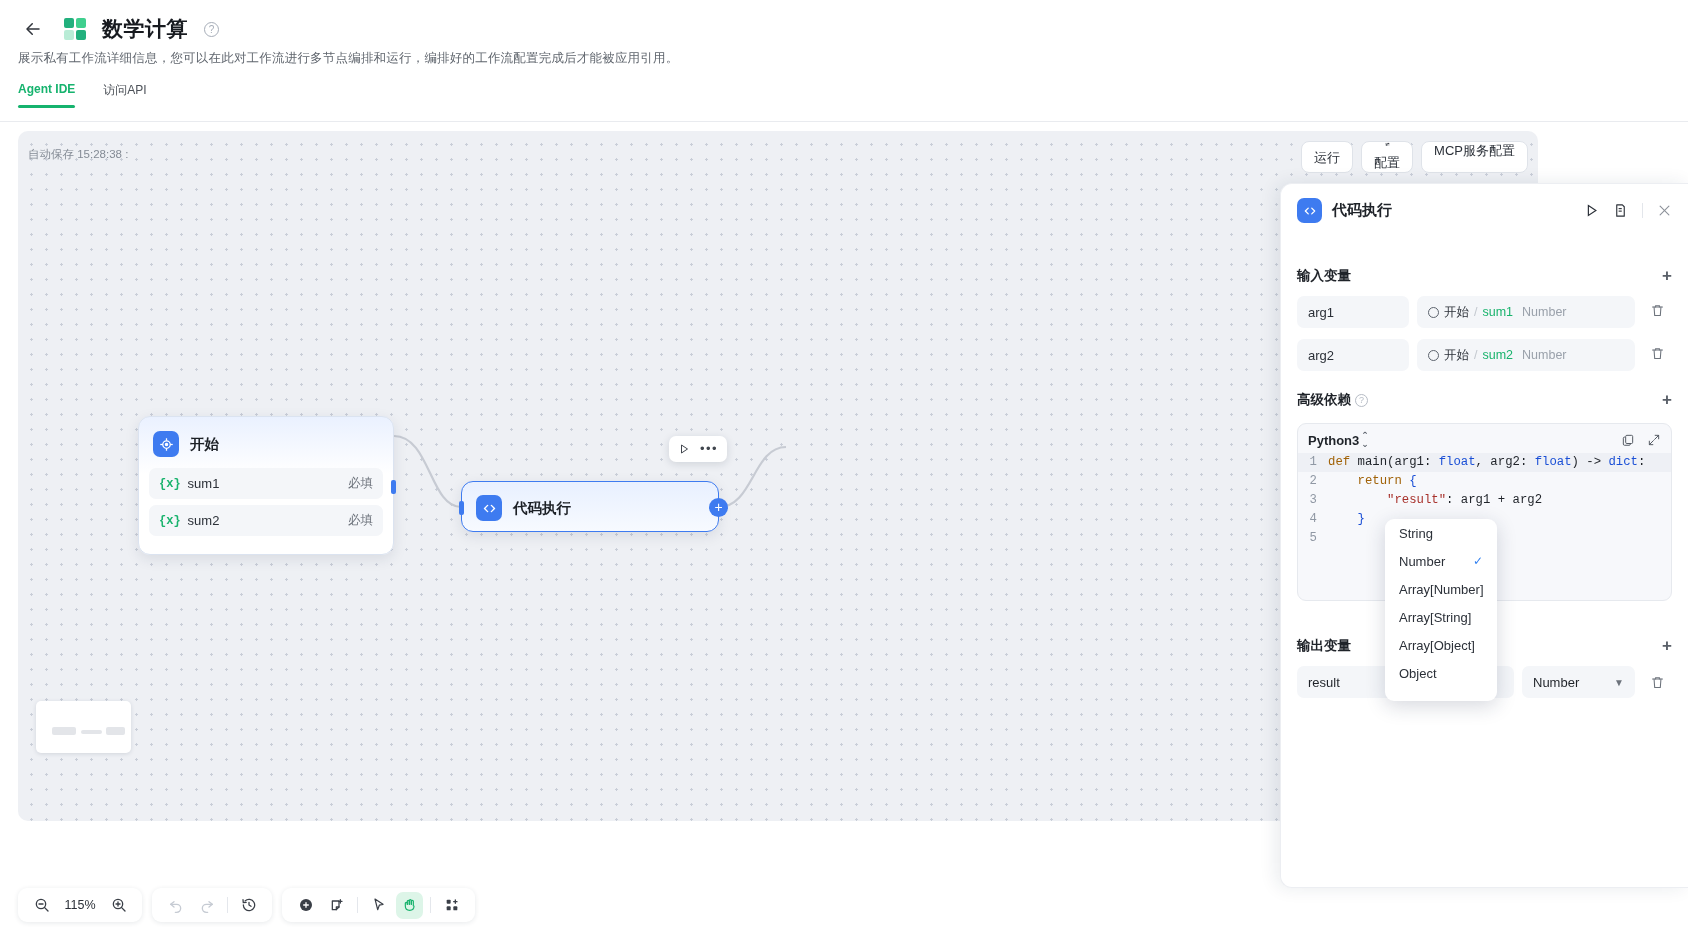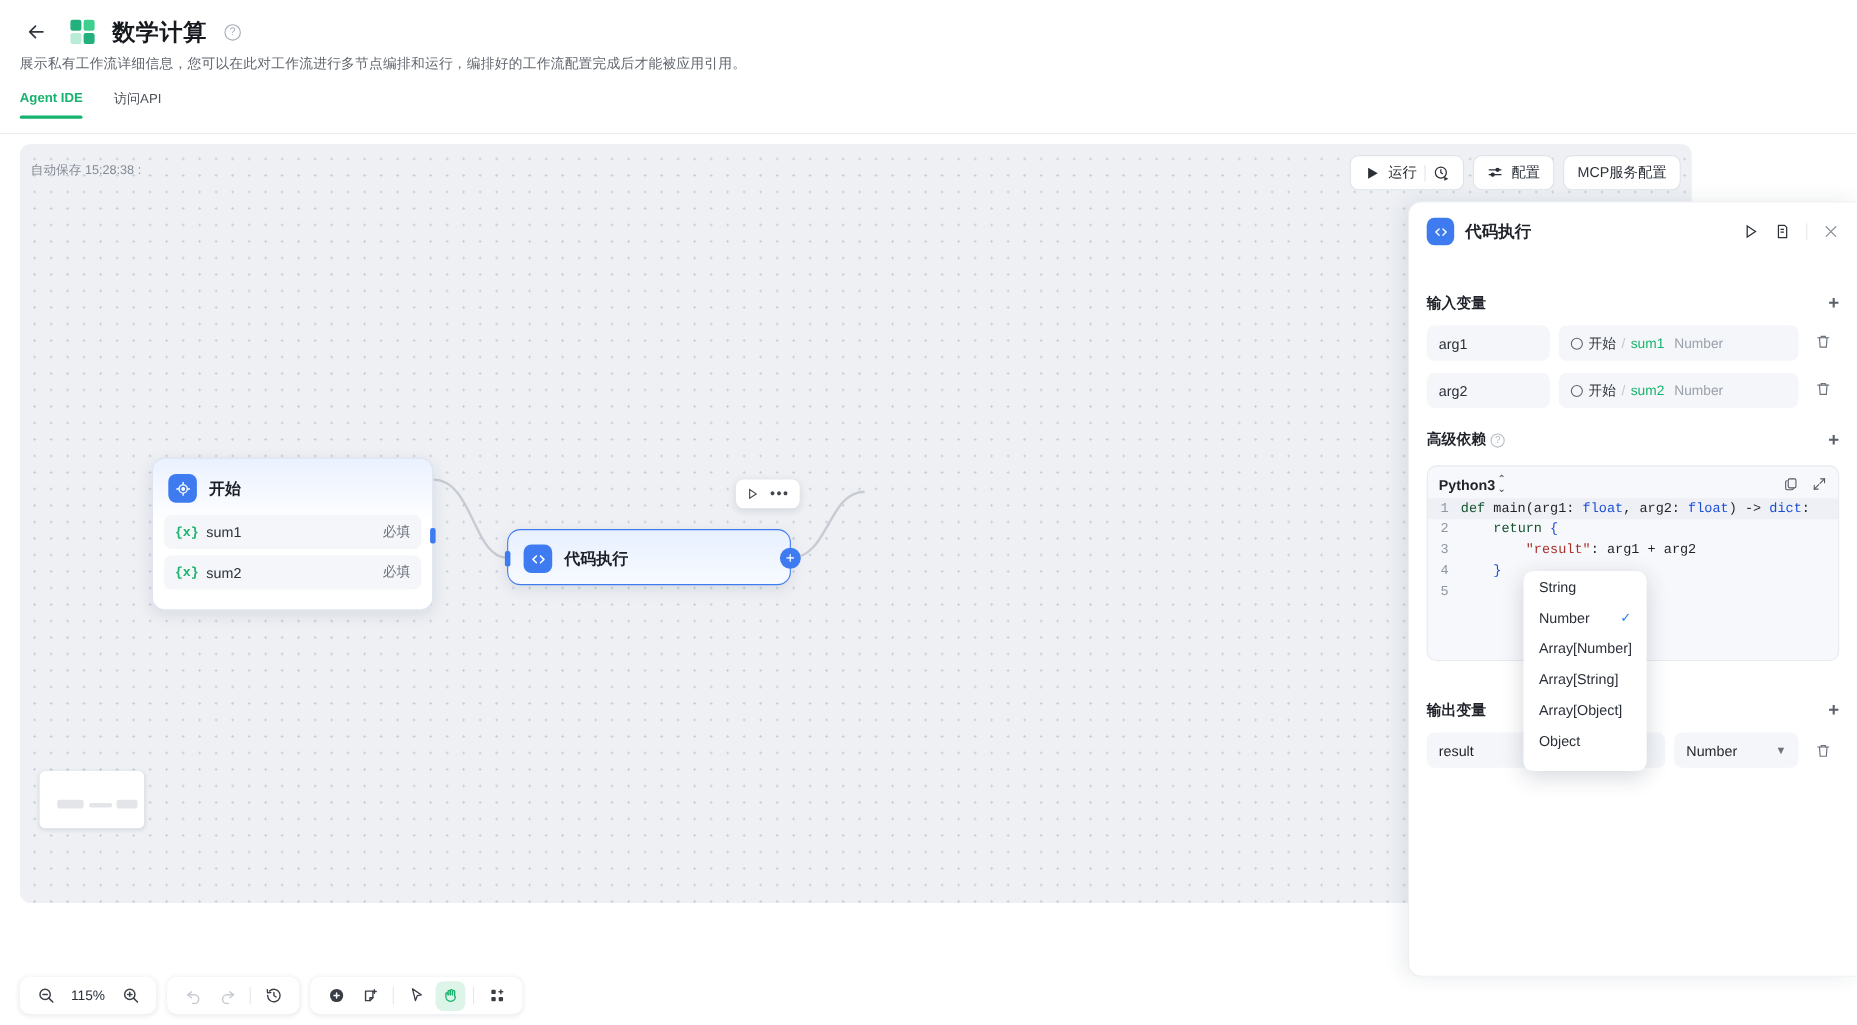--- a/index.html
+++ b/index.html
@@ -50,21 +50,21 @@
     background-image: radial-gradient(#c9ced8 1px, transparent 1.1px);
     background-size: 15px 15px; background-position: 6px 6px;
     overflow: hidden;
   }
   .autosave { position: absolute; left: 10px; top: 16px; font-size: 11.5px; color: #848b95; }
 
   .canvas-actions { position: absolute; right: 10px; top: 10px; display: flex; gap: 8px; align-items: center; }
   .cbtn {
     height: 32px; background: #fff; border: 1px solid #dfe3e9; border-radius: 8px;
     display: flex; align-items: center; gap: 7px; padding: 0 12px;
-    font-size: 13px; color: #2b3038; cursor: pointer; white-space: nowrap;
+    font-size: 13px; color: #2b3038; cursor: pointer; white-space: nowrap; flex-direction: column;
   }
   .cbtn .sep { width: 1px; height: 15px; background: #e2e6ec; }
   .cbtn svg { width: 15px; height: 15px; }
 
   
   .node { position: absolute; border-radius: 12px; background: #fff;
           box-shadow: 0 4px 14px rgba(25,40,70,.10); }
   .node-head { display: flex; align-items: center; gap: 11px; padding: 14px 14px 11px 14px; }
   .node-ico { width: 26px; height: 26px; border-radius: 7px; display: flex;
               align-items: center; justify-content: center; color: #fff; }
@@ -155,21 +155,21 @@
   .ed-top { display: flex; align-items: center; padding: 7px 10px 4px 10px; }
   .ed-lang { font-size: 13px; font-weight: 700; color: #1f2329; display: flex; align-items: center; gap: 2px; }
   .ed-lang .spin { font-size: 9px; color: #5c636c; line-height: 9px; }
   .ed-acts { margin-left: auto; display: flex; gap: 12px; color: #535962; }
   .ed-acts svg { width: 14px; height: 14px; cursor: pointer; }
   .code { font-family: "Liberation Mono", "DejaVu Sans Mono", monospace; font-size: 12.3px; line-height: 19px; }
   .cline { display: flex; }
   .cline.hl { background: #eef0f5; }
   .lno { width: 30px; text-align: right; padding-right: 11px; color: #9098a4; flex: 0 0 30px; }
   .ctext { white-space: pre; color: #1f2329; }
-  .kw { color: #14532d; } .ty { color: #1a4fd6; }
+  .kw { color: #a16207; } .ty { color: #1a4fd6; }
   .str { color: #a8322c; } .br { color: #1a4fd6; }
   .ed-scroll { position: absolute; left: 118px; bottom: 6px; width: 56px; height: 4px;
                background: #ccd1d9; border-radius: 3px; }
 
   .outrow { display: flex; align-items: center; gap: 8px; margin-top: 11px; padding: 0 16px; }
   .oname { flex: 1; height: 32px; background: #f4f6f9; border-radius: 7px; display: flex;
            align-items: center; padding: 0 11px; font-size: 13px; }
   .osel { flex: 0 0 113px; height: 32px; background: #f4f6f9; border-radius: 7px; display: flex;
           align-items: center; padding: 0 11px; font-size: 13px; cursor: pointer; }
   .osel .cv { margin-left: auto; font-size: 10px; color: #6d737c; }

